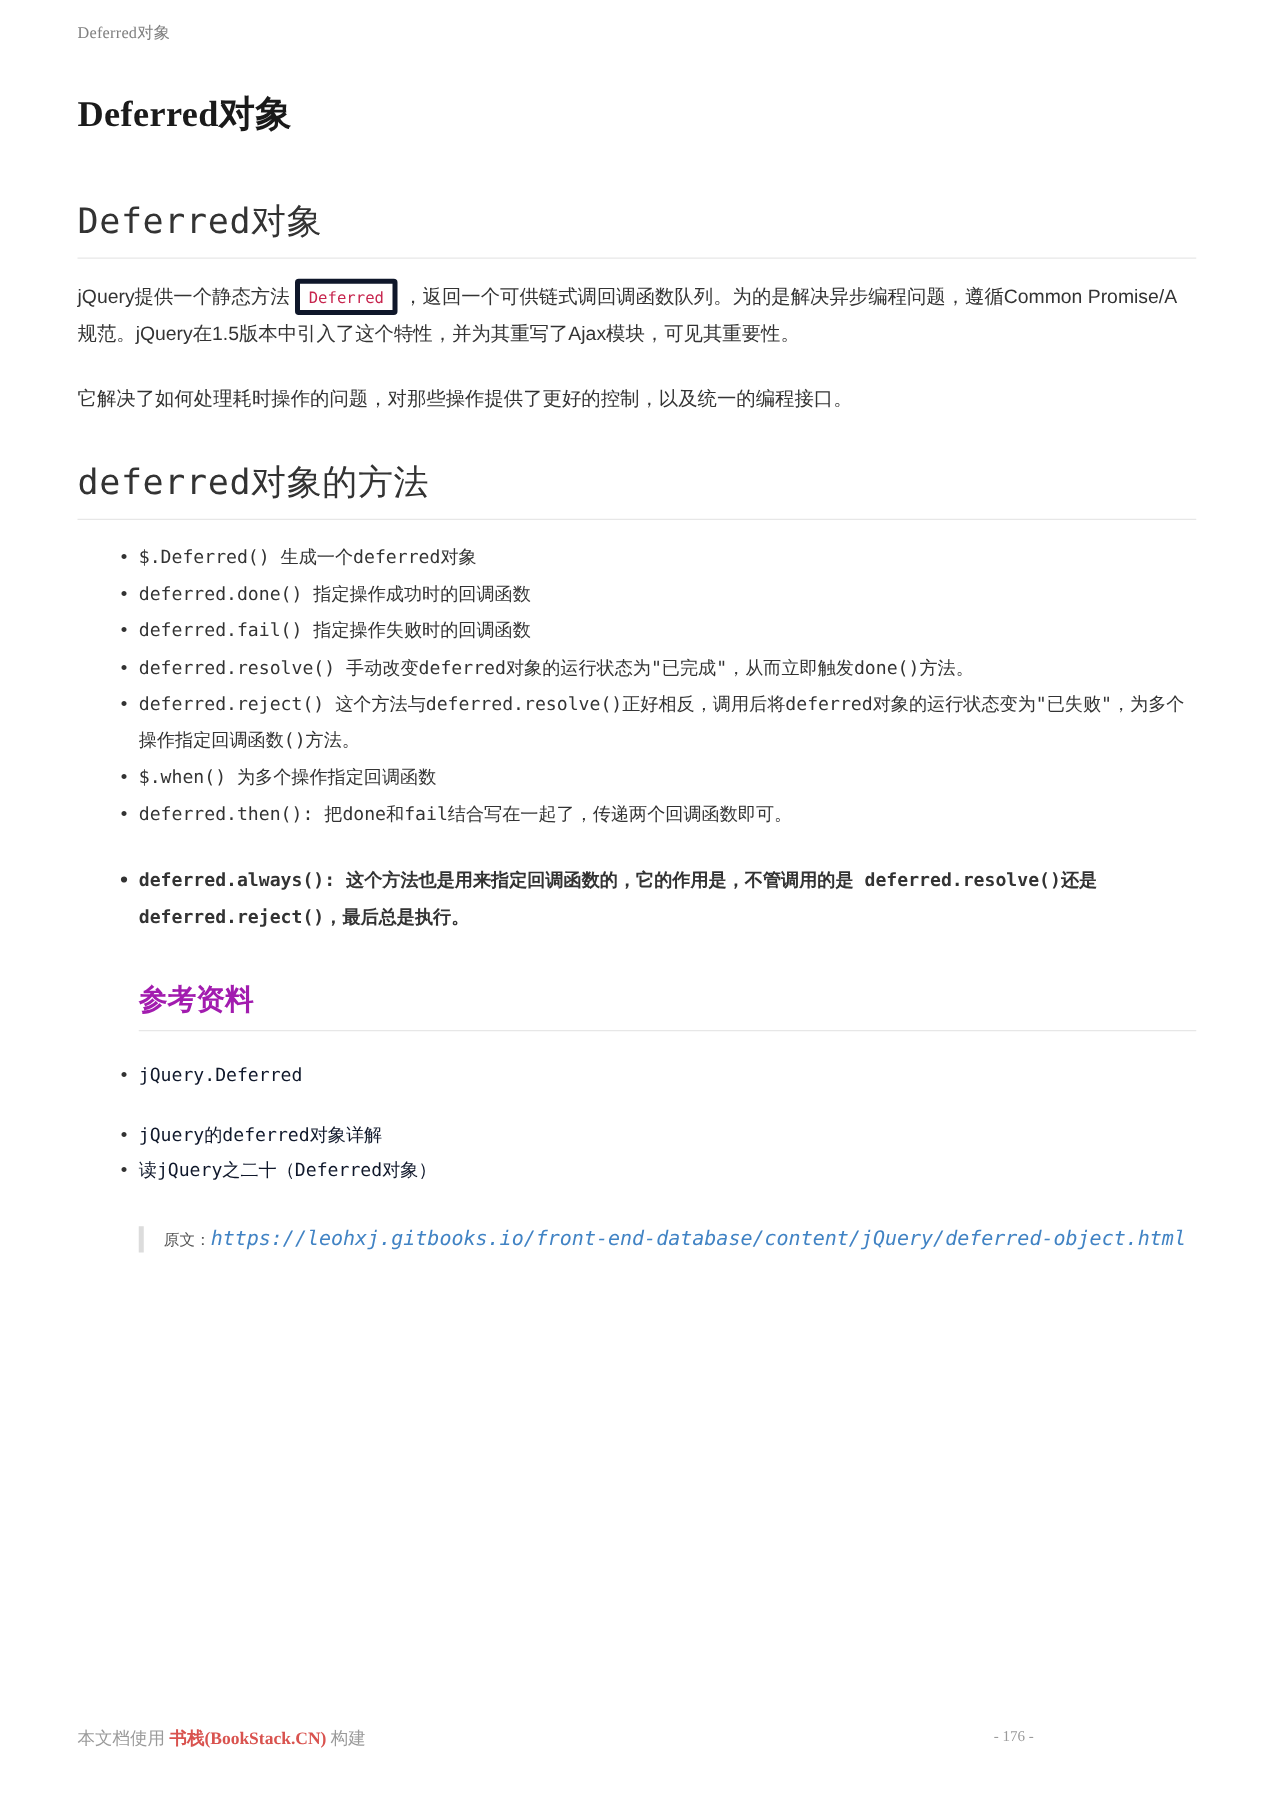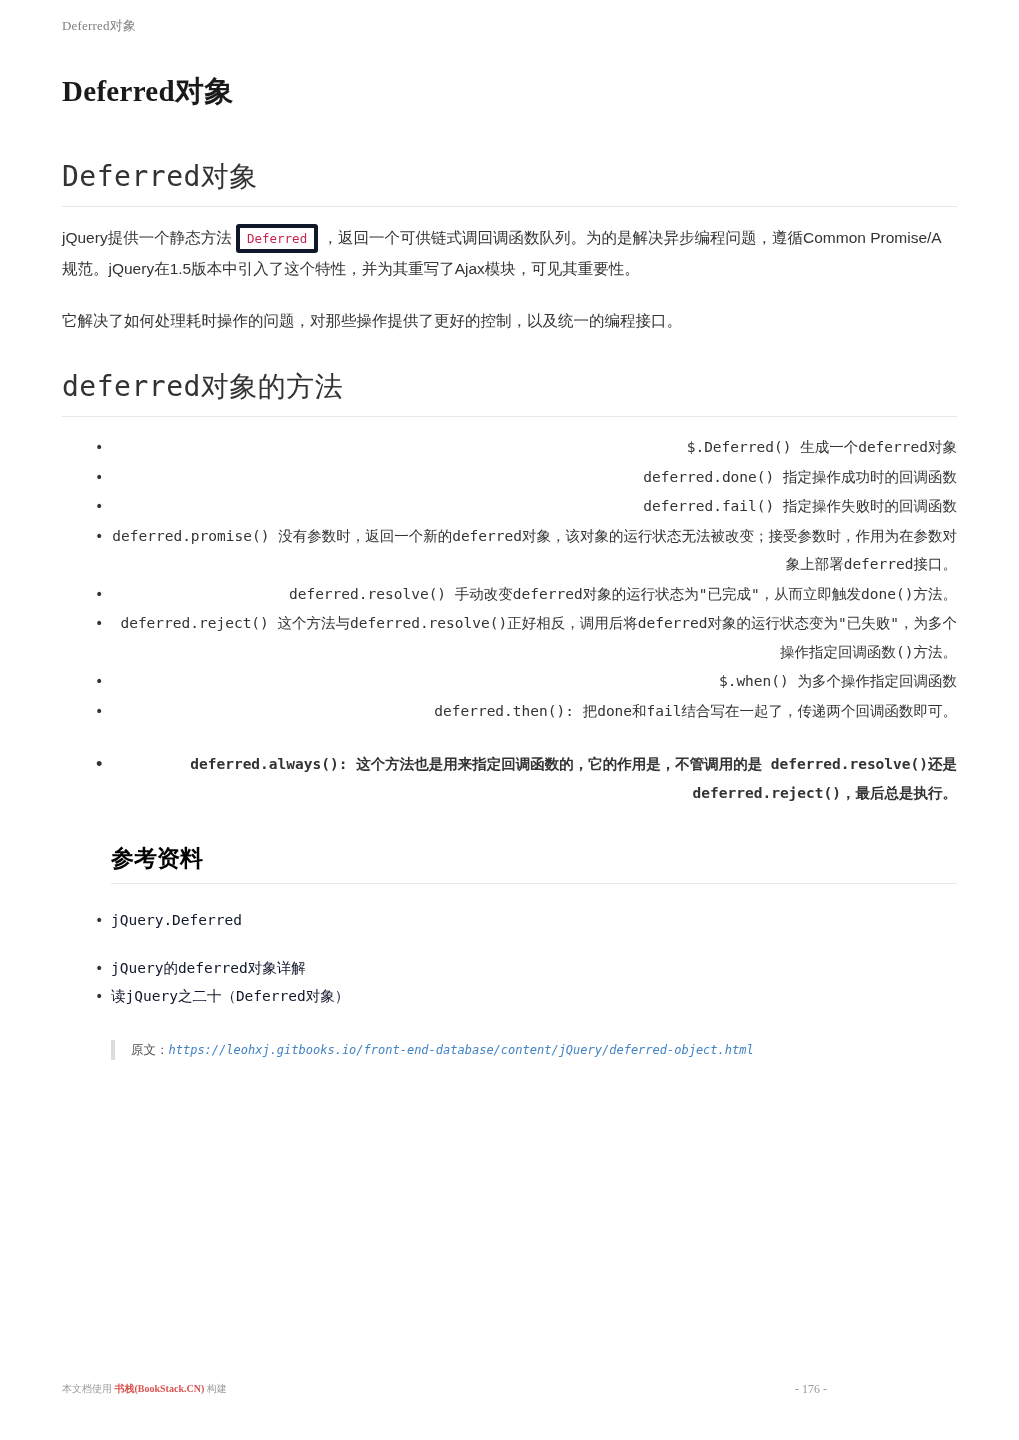--- a/index.html
+++ b/index.html
@@ -53,21 +53,21 @@
     border-bottom: 1px solid #e7e7e7;
     letter-spacing: 0.5px;
   }
   h2.section.second {
     margin-top: 32px;
   }
   h3.sub {
     font-family: "DejaVu Sans", sans-serif;
     font-size: 23px;
     font-weight: bold;
-    color: #000000;
+    color: #a21caf;
     margin: 0 0 12px 0;
     padding-bottom: 9px;
     border-bottom: 1px solid #e7e7e7;
   }
   .sub-wrap {
     margin-left: 49px;
     margin-top: 36px;
     width: 846px;
   }
   p.para {
@@ -92,21 +92,20 @@
     list-style: none;
   }
   ul.bullets li {
     position: relative;
     font-family: "DejaVu Sans Mono", monospace;
     font-size: 14.5px;
     line-height: 28.5px;
     color: #333333;
     margin-bottom: 1px;
     padding-left: 0;
-    text-align: right;
   }
   ul.bullets li::before {
     content: "\2022";
     position: absolute;
     left: -16px;
     top: 0;
     color: #333333;
     font-size: 14px;
   }
   ul.bullets li.spaced {
@@ -148,35 +147,35 @@
     color: #555555;
     line-height: 20px;
   }
   .note .src-label {
     font-family: "DejaVu Sans", sans-serif;
   }
   .note .src-url {
     font-family: "DejaVu Sans Mono", monospace;
     font-style: italic;
     color: #4183c4;
-    font-size: 12px;
+    font-size: 16px;
   }
   .footer {
     position: absolute;
     left: 62px;
     right: 62px;
     bottom: 38px;
     height: 20px;
   }
   .footer .left {
     position: absolute;
     left: 0;
     top: 0;
     font-family: "Liberation Serif", serif;
-    font-size: 10px;
+    font-size: 14px;
     color: #9a9a9a;
     text-align: right;
   }
   .footer .left .brand {
     color: #d9534f;
     font-weight: bold;
   }
   .footer .right {
     position: absolute;
     right: 0;
@@ -206,21 +205,20 @@
     </p>
 
     <p class="para">它解决了如何处理耗时操作的问题，对那些操作提供了更好的控制，以及统一的编程接口。</p>
 
     <h2 class="section second">deferred对象的方法</h2>
 
     <ul class="bullets">
       <li>$.Deferred() 生成一个deferred对象</li>
       <li>deferred.done() 指定操作成功时的回调函数</li>
       <li>deferred.fail() 指定操作失败时的回调函数</li>
-      <li>deferred.promise() 没有参数时，返回一个新的deferred对象，该对象的运行状态无法被改变；接受参数时，作用为在参数对象上部署deferred接口。</li>
       <li>deferred.resolve() 手动改变deferred对象的运行状态为"已完成"，从而立即触发done()方法。</li>
       <li>deferred.reject() 这个方法与deferred.resolve()正好相反，调用后将deferred对象的运行状态变为"已失败"，为多个操作指定回调函数()方法。</li>
       <li>$.when() 为多个操作指定回调函数</li>
       <li>deferred.then(): 把done和fail结合写在一起了，传递两个回调函数即可。</li>
       <li class="spaced">deferred.always(): 这个方法也是用来指定回调函数的，它的作用是，不管调用的是 deferred.resolve()还是deferred.reject()，最后总是执行。</li>
     </ul>
 
     <div class="sub-wrap">
       <h3 class="sub">参考资料</h3>
     </div>

